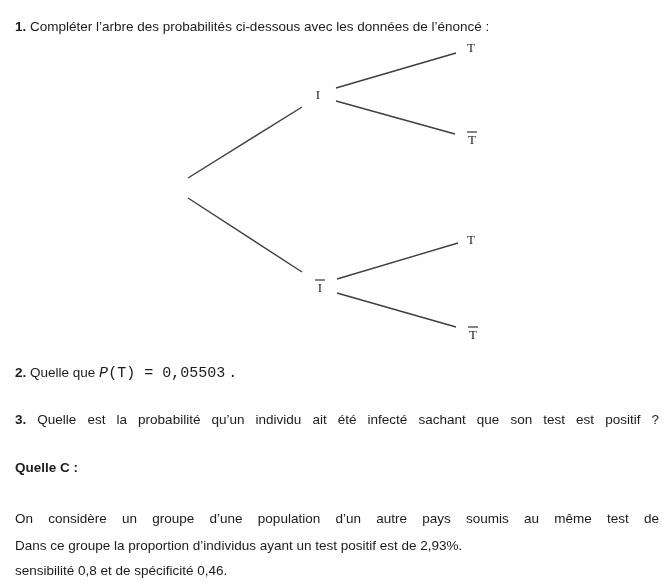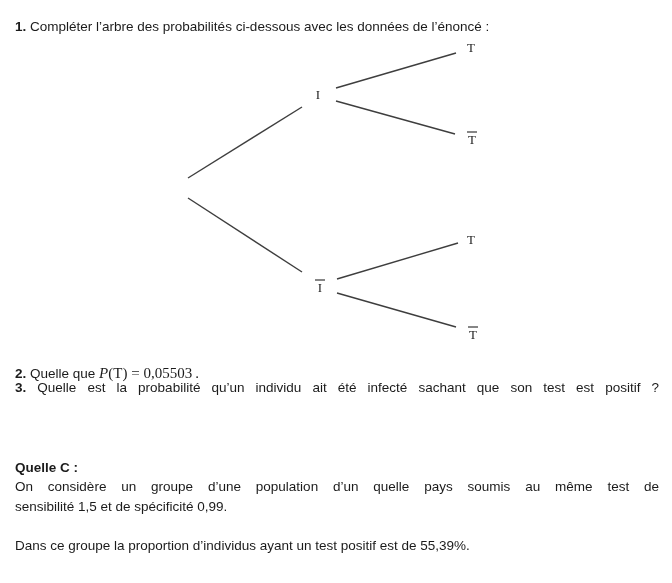--- a/index.html
+++ b/index.html
@@ -12,25 +12,25 @@
     font-size: 13.5px;
     color: #1b1b1b;
     overflow: hidden;
   }
   .para {
     position: absolute;
     left: 15px;
     width: 644px;
     line-height: 20px;
   }
-  .line { display: block; }
+  .line { display: block; margin-top: 32px; }
   .just { text-align: justify; text-align-last: justify; }
   b { font-weight: bold; }
   .math {
-    font-family: Liberation Serif, serif;
+    font-family: Liberation Mono, monospace;
     font-size: 15px;
   }
   .it { font-style: italic; }
   .exp {
     font-family: "Liberation Serif", serif;
     font-size: 10px;
     position: relative;
     top: -5px;
   }
   .dot-gap { margin-left: 3px; }
@@ -86,20 +86,20 @@
       <b>3.</b>
       <span>Quelle est la probabilité qu’un individu ait été infecté sachant que son test est positif ?</span>
     </span>
   </div>
 
   <p class="para" style="top:444px">
     <b>Quelle C :</b>
   </p>
 
   <div class="para" style="top:477px">
-    <span class="line just">On considère un groupe d’une population d’un quelle pays soumis au même test de</span>
-    <span class="line">sensibilité 1,5 et de spécificité 0,99.</span>
+    <span class="line just">On considère un groupe d’une population d’un autre pays soumis au même test de</span>
+    <span class="line">sensibilité 0,8 et de spécificité 0,46.</span>
   </div>
 
-  <p class="para" style="top:522px">Dans ce groupe la proportion d’individus ayant un test positif est de 55,39%.</p>
+  <p class="para" style="top:522px">Dans ce groupe la proportion d’individus ayant un test positif est de 2,93%.</p>
 
 
 </div>
 
 </body></html>

